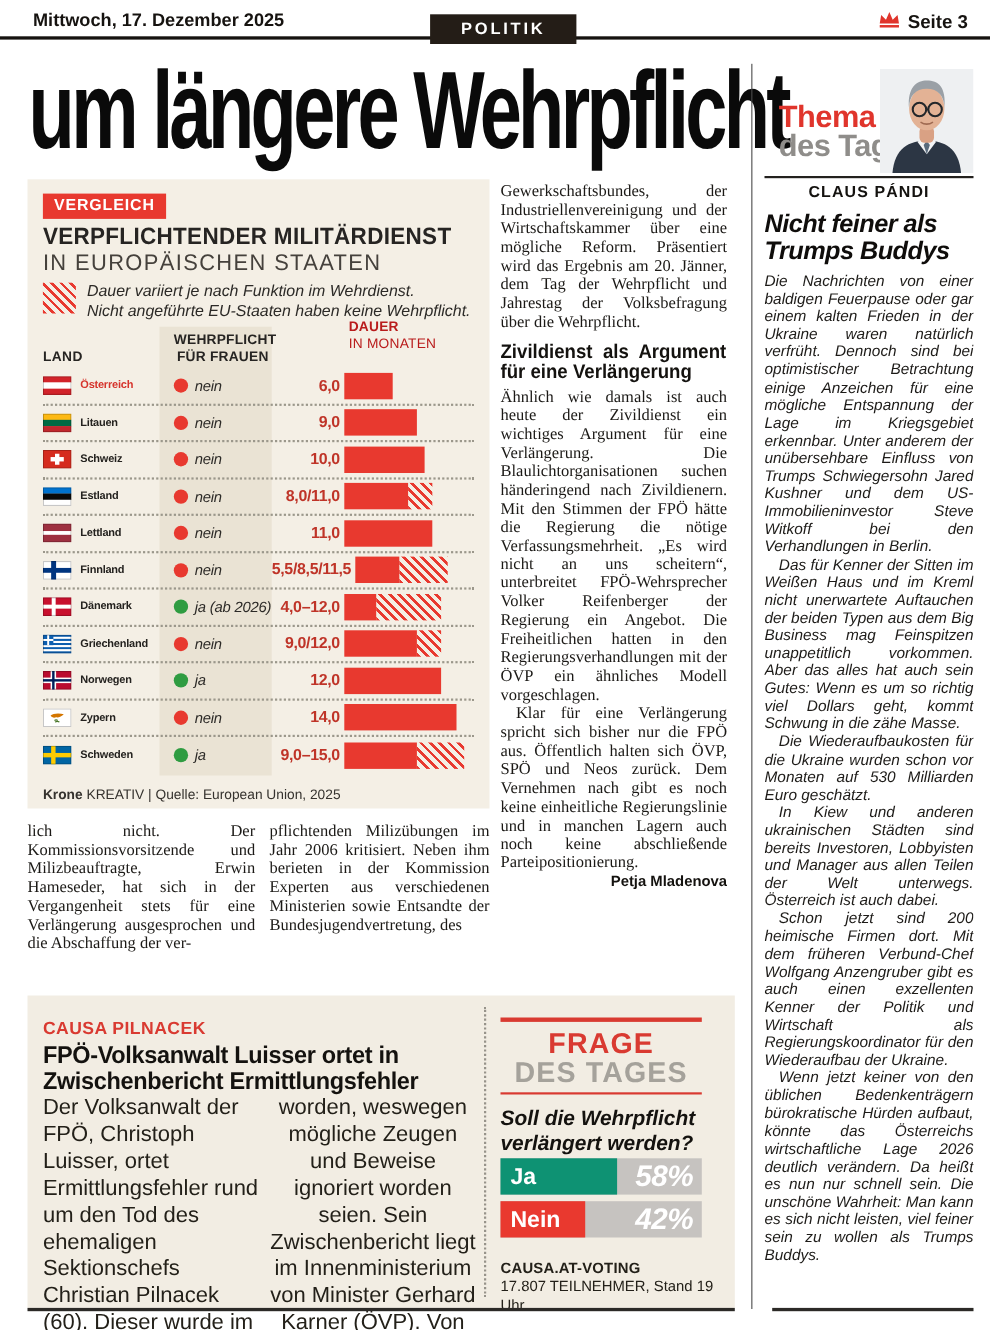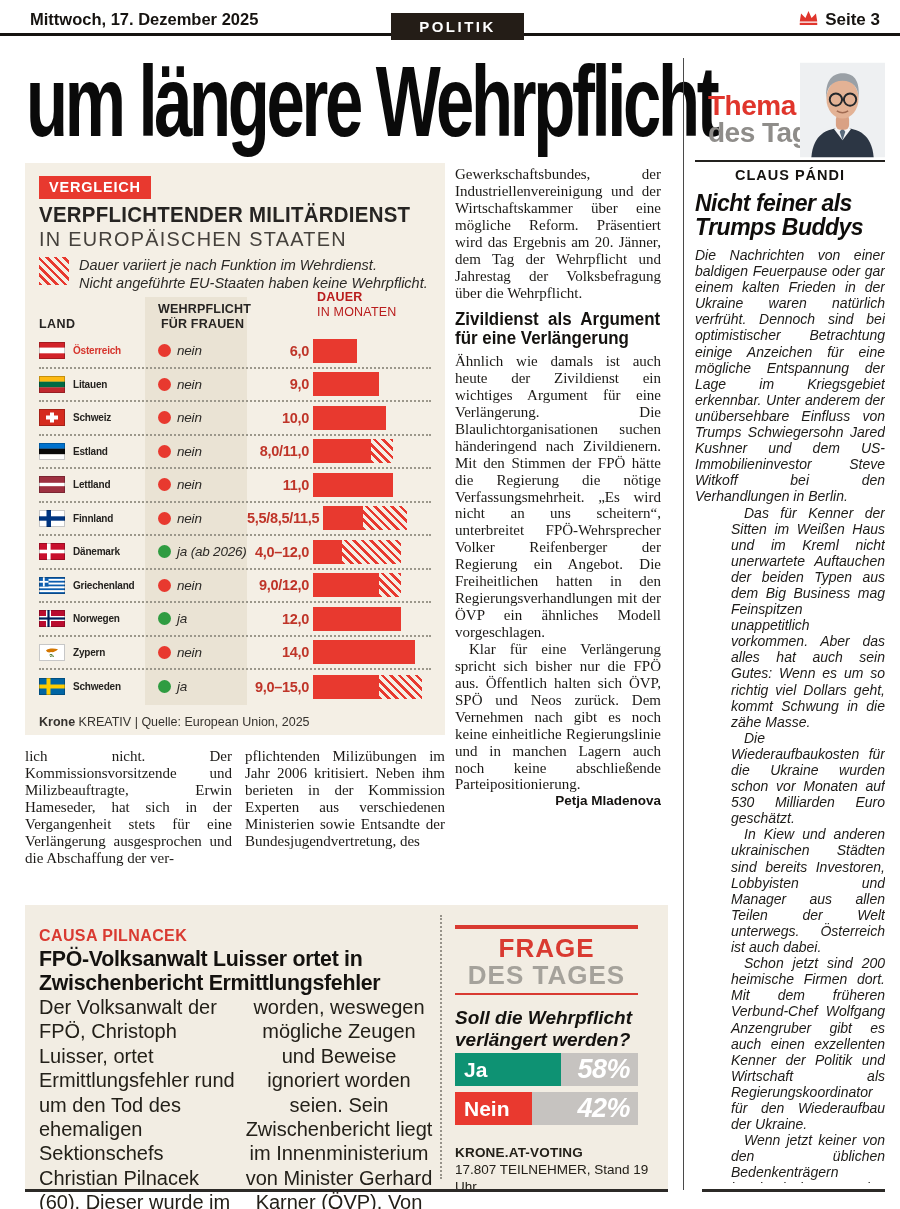--- a/index.html
+++ b/index.html
@@ -73,21 +73,21 @@
   .brand .r{display:block;color:#e0352c;font-size:28px;}
   .brand .g{display:block;color:#8f8d8a;font-size:28px;}
   .photo{position:absolute;left:800px;top:60px;width:85px;height:100px;}
   .col-rule{position:absolute;left:695px;top:160px;width:190px;height:2px;background:#23211e;}
   .col-author{position:absolute;left:695px;top:167px;width:190px;text-align:center;font-weight:bold;font-size:14.5px;
     letter-spacing:1px;color:#14120f;}
   .op-h{position:absolute;left:695px;top:192px;width:185px;font-weight:bold;font-style:italic;font-size:23px;
     line-height:1.04;color:#0f0d0b;letter-spacing:-.5px;}
   #opinion-body{position:absolute;left:695px;top:247px;width:190px;height:936px;overflow:hidden;}
   #opinion-body p{margin:0;font-style:italic;font-size:14px;line-height:1.15;text-align:justify;color:#1d1b18;}
-  #opinion-body p + p{text-indent:13px;margin-left:36px;}
+  #opinion-body p + p{text-indent:13px;}
   .op-rule{position:absolute;left:702px;top:1189px;width:183px;height:2.5px;background:#2c2a27;}
 
   
   .bstrip{position:absolute;left:25px;top:905px;width:643px;height:284px;background:#f2ede3;}
   .b-divider{position:absolute;left:415px;top:10px;height:264px;border-left:2px dotted #97938a;}
   .causa-label{position:absolute;left:14px;top:22px;color:#d93a31;font-weight:bold;font-size:16px;letter-spacing:.4px;}
   .causa-h{position:absolute;left:14px;top:42px;width:400px;font-weight:bold;font-size:22px;line-height:1.1;
     color:#14120f;transform:scaleX(.97);transform-origin:0 0;letter-spacing:-.3px;}
   .causa-col{position:absolute;top:90px;font-size:20px;line-height:1.22;color:#232019;}
   #causa1{left:14px;width:196px;}
@@ -465,20 +465,20 @@
             <span class="ppct">58%</span>
           </div>
           <div class="pollrow" style="background: rgb(198, 195, 192);">
             <span class="pfill" style="width:42%;background:#e9392f">
               <span class="plabel">Nein</span>
             </span>
             <span class="ppct">42%</span>
           </div>
         </div>
       <div class="poll-foot">
-        <div class="b">KRONE.AT-VOTING</div>
+        <div class="b">CAUSA.AT-VOTING</div>
         <div>17.807 TEILNEHMER, Stand 19 Uhr</div>
       </div>
     </div>
   </div>
   <div class="bottom-rule"></div>
 
 </div>
 
 </body></html>

